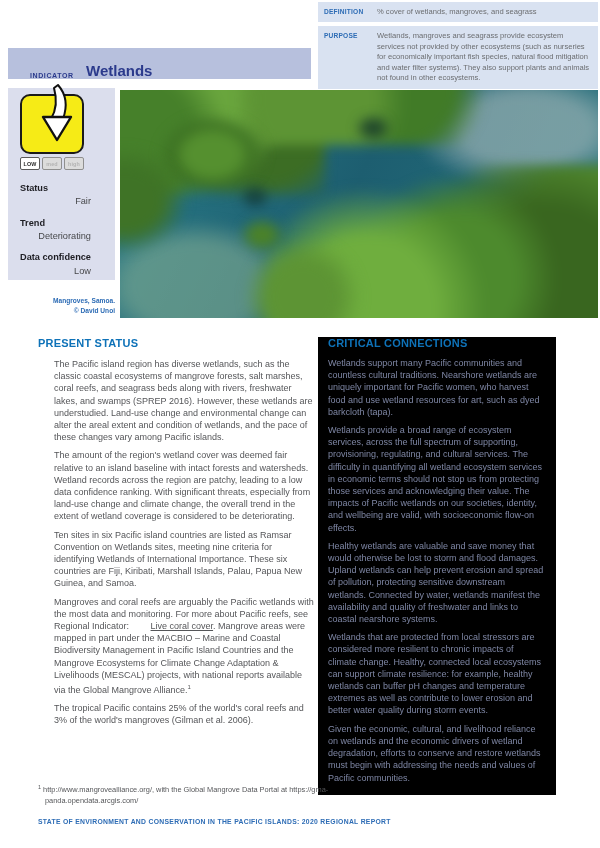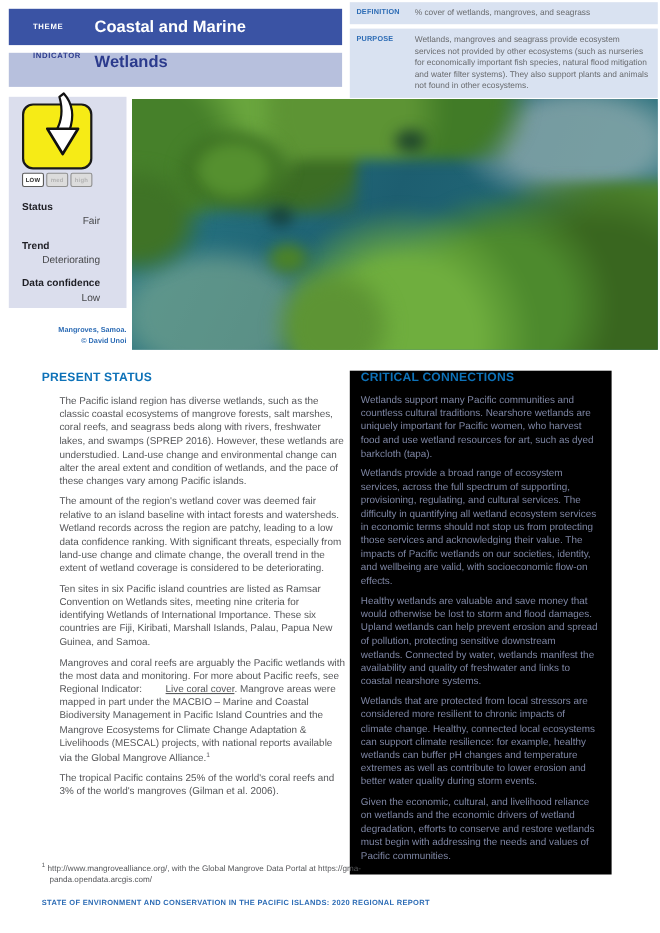--- a/index.html
+++ b/index.html
@@ -10,21 +10,21 @@
 
   
   .theme-band {
     position:absolute; left:8px; top:8px; width:303px; height:33px;
     background:#3a53a4; display:flex; align-items:center;
   }
   .theme-band .band-label { margin-left:22px; width:56px; font-size:7px; font-weight:bold; letter-spacing:.6px; color:#ffffff; }
   .theme-band .band-title { font-size:15px; font-weight:bold; color:#ffffff; }
   .indicator-band {
     position:absolute; left:8px; top:48px; width:303px; height:31px;
-    background:#b7c0dd; display:flex; align-items:flex-start;
+    background:#b7c0dd; display:flex; align-items:flex-end;
   }
   .indicator-band .band-label { margin-left:22px; width:56px; font-size:7px; font-weight:bold; letter-spacing:.6px; color:#2b3a8c; }
   .indicator-band .band-title { font-size:15px; font-weight:bold; color:#2b3a8c; }
 
   
   .def-table { position:absolute; left:318px; top:2px; width:280px; display:flex; flex-direction:column; gap:4px; }
   .def-row { background:#d9e2f1; display:flex; padding:5px 8px 5px 6px; }
   .def-label { flex:none; width:46px; font-size:6.6px; font-weight:bold; color:#2d6cb5; letter-spacing:.2px; line-height:1.35; padding-top:1px; }
   .def-value { flex:1; font-size:7.6px; color:#6b6d70; line-height:1.38; padding-left:7px; }
 
@@ -96,24 +96,20 @@
   .footnote sup { font-size:5.5px; }
 
   .footer { position:absolute; left:38px; top:818px; font-size:6.8px; font-weight:bold;
     color:#2d6cb5; letter-spacing:.3px; }
 </style>
 </head>
 <body>
 
 <div class="page">
 
-  <div class="theme-band">
-    <span class="band-label">THEME</span>
-    <span class="band-title">Coastal and Marine</span>
-  </div>
   <div class="indicator-band">
     <span class="band-label">INDICATOR</span>
     <span class="band-title">Wetlands</span>
   </div>
 
   <div class="def-table">
     <div class="def-row">
       <div class="def-label">DEFINITION</div>
       <div class="def-value">% cover of wetlands, mangroves, and seagrass</div>
     </div>

